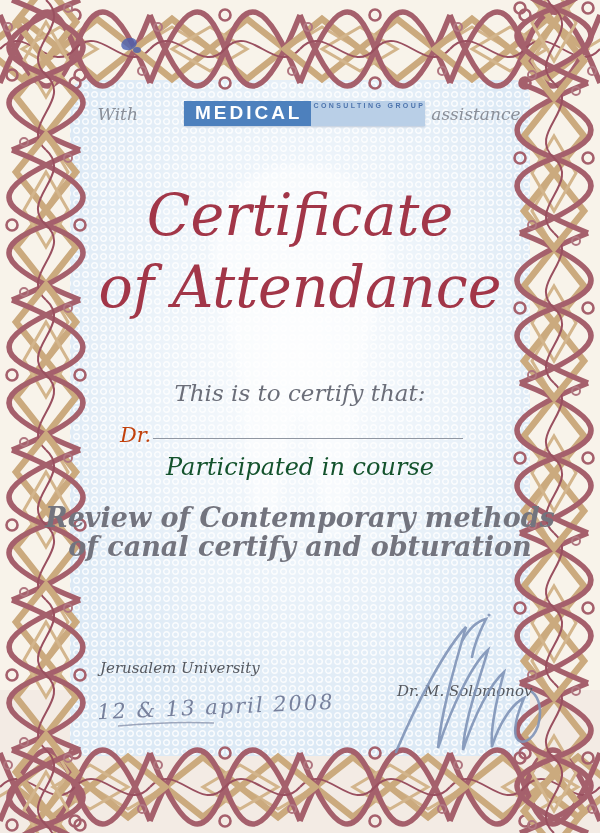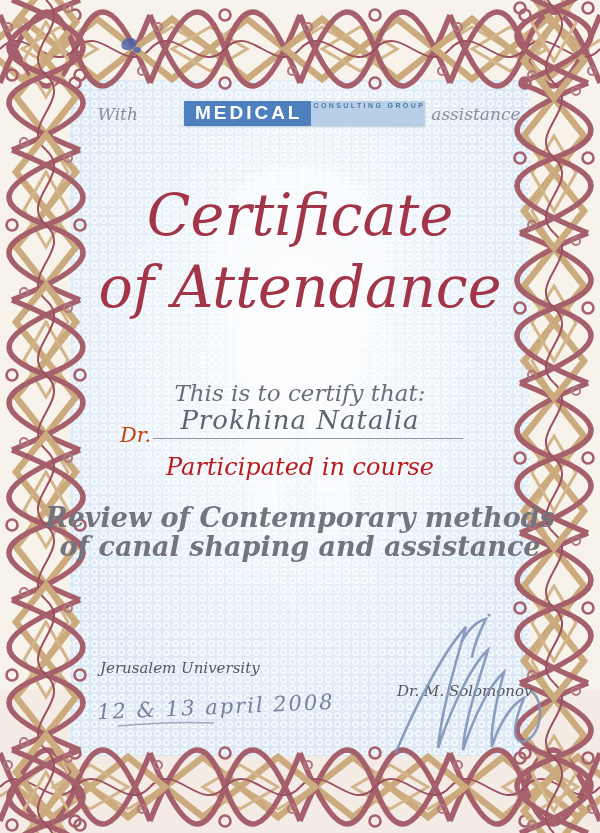--- a/index.html
+++ b/index.html
@@ -17,21 +17,21 @@
   .logo-brand{background:#4d80bd;color:#ffffff;font-family:"Liberation Sans",sans-serif;
               font-weight:bold;font-size:19px;letter-spacing:3px;padding:1px 9px 2px 11px;line-height:22px;}
   .logo-sub{background:#b9cfe7;color:#4d74ad;font-family:"Liberation Sans",sans-serif;
             font-weight:bold;font-size:7px;letter-spacing:2.4px;text-align:center;padding:1px 0 2px 2px;line-height:8px;}
   .title1{top:183px;font-size:57px;font-style:italic;color:#a23648;line-height:64px;letter-spacing:0px;}
   .title2{top:255px;font-size:57px;font-style:italic;color:#a23648;line-height:64px;}
   .certify{top:356px;font-size:23px;font-style:italic;color:#6b6e79;margin-top:24px;}
   .dr{left:120px;top:407px;font-size:21px;font-style:italic;color:#c2410c;margin-top:16px;}
   .name{top:405px;font-size:26px;font-style:italic;color:#5e636f;letter-spacing:1px;}
   .name-line{left:153px;top:438px;width:310px;height:1px;background:#9096a1;}
-  .participated{top:453px;font-size:24px;font-style:italic;color:#b91c1c;}
+  .participated{top:453px;font-size:24px;font-style:italic;color:#14532d;}
   .course{top:503px;font-size:27px;font-style:italic;font-weight:bold;color:#73747e;line-height:29px;}
   .foot-left{left:100px;top:660px;font-size:15px;font-style:italic;color:#55585f;line-height:17.5px;}
   .date{left:97px;top:695px;font-size:21px;font-style:italic;color:#77809c;transform:rotate(-2.5deg);
         letter-spacing:2px;white-space:nowrap;}
   .signer{left:397px;top:682px;font-size:15px;font-style:italic;color:#55585f;}
 </style>
 </head>
 <body>
 
 <div class="page">
@@ -117,28 +117,27 @@
       </span>
       <span class="logo-assist">assistance</span>
     </div>
 
     <div class="abs center title1">Certificate</div>
     <div class="abs center title2">of Attendance</div>
 
     <div class="abs center certify">This is to certify that:</div>
 
     <div class="abs dr">Dr.</div>
-    <div class="abs center name">Prokhina Natalia</div>
     <div class="abs name-line"></div>
 
     <div class="abs center participated">Participated in course</div>
 
     <div class="abs center course">
       <div>Review of Contemporary methods</div>
-      <div>of canal shaping and assistance</div>
+      <div>of canal certify and obturation</div>
     </div>
 
     <div class="abs foot-left">
       <div>Jerusalem University</div>
     </div>
 
     <div class="abs date">12 &amp; 13 april 2008</div>
 
     <div class="abs signer">Dr. M. Solomonov</div>
   </div>

